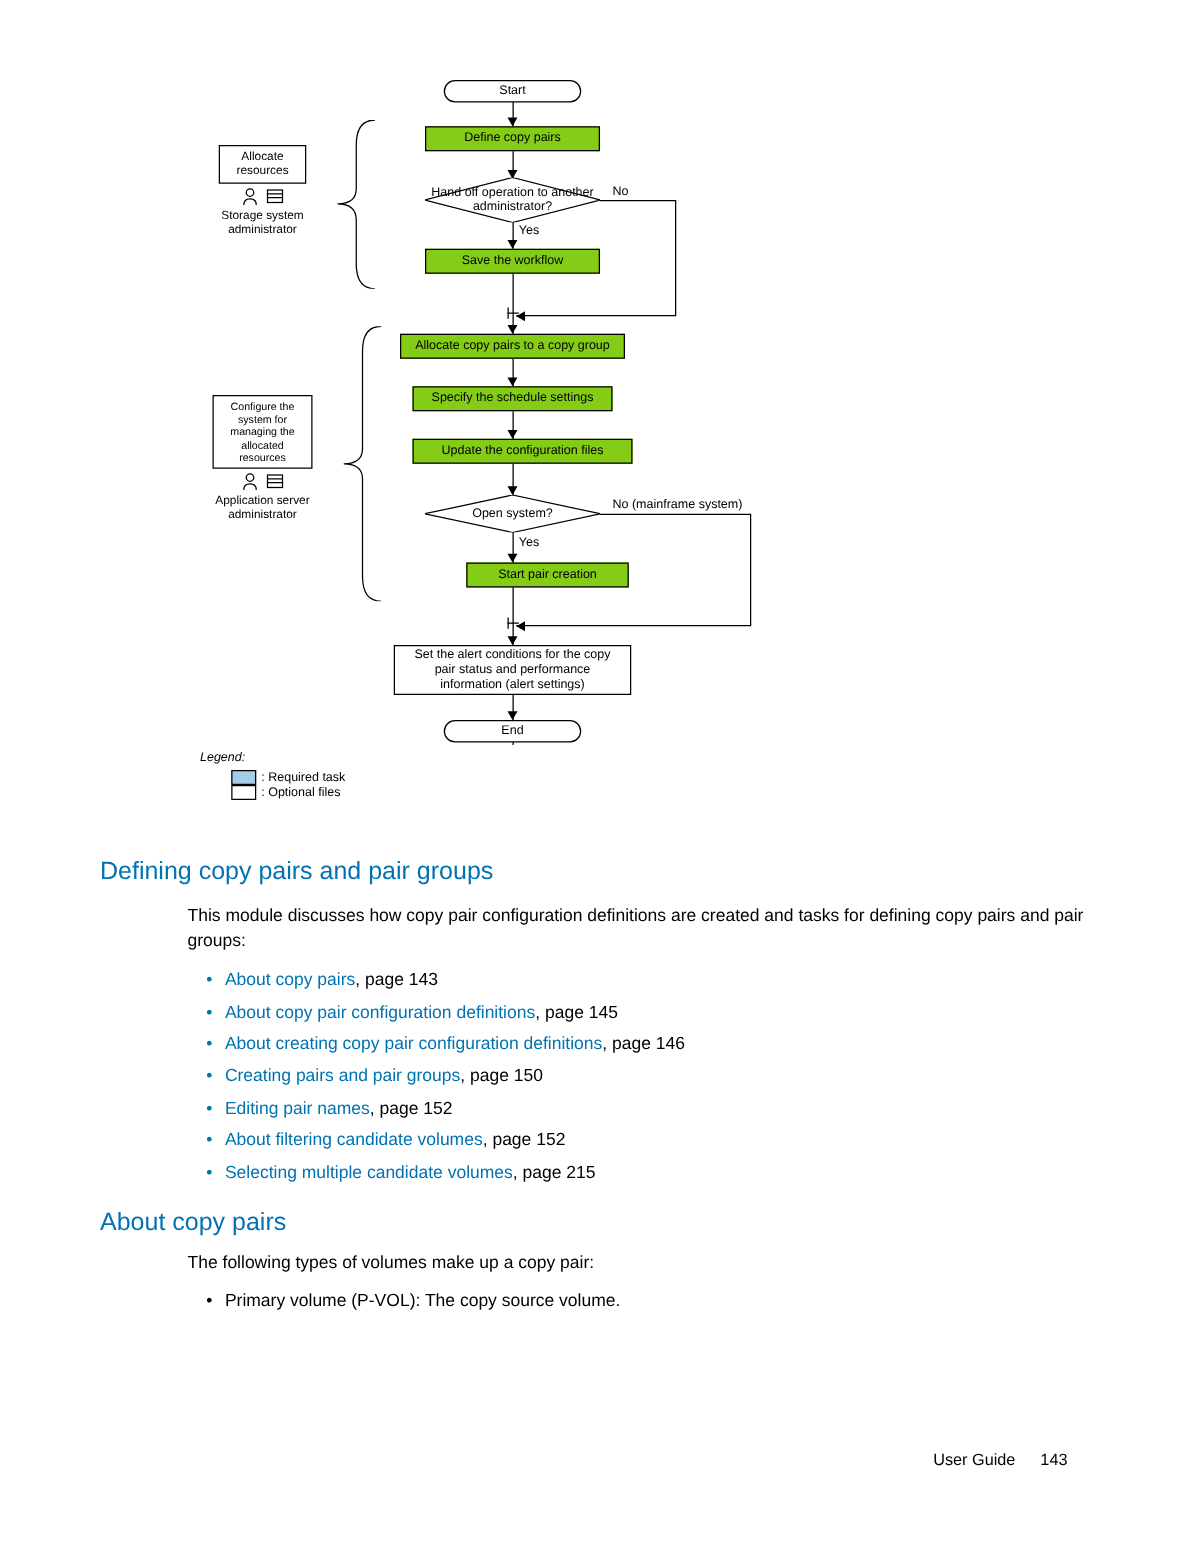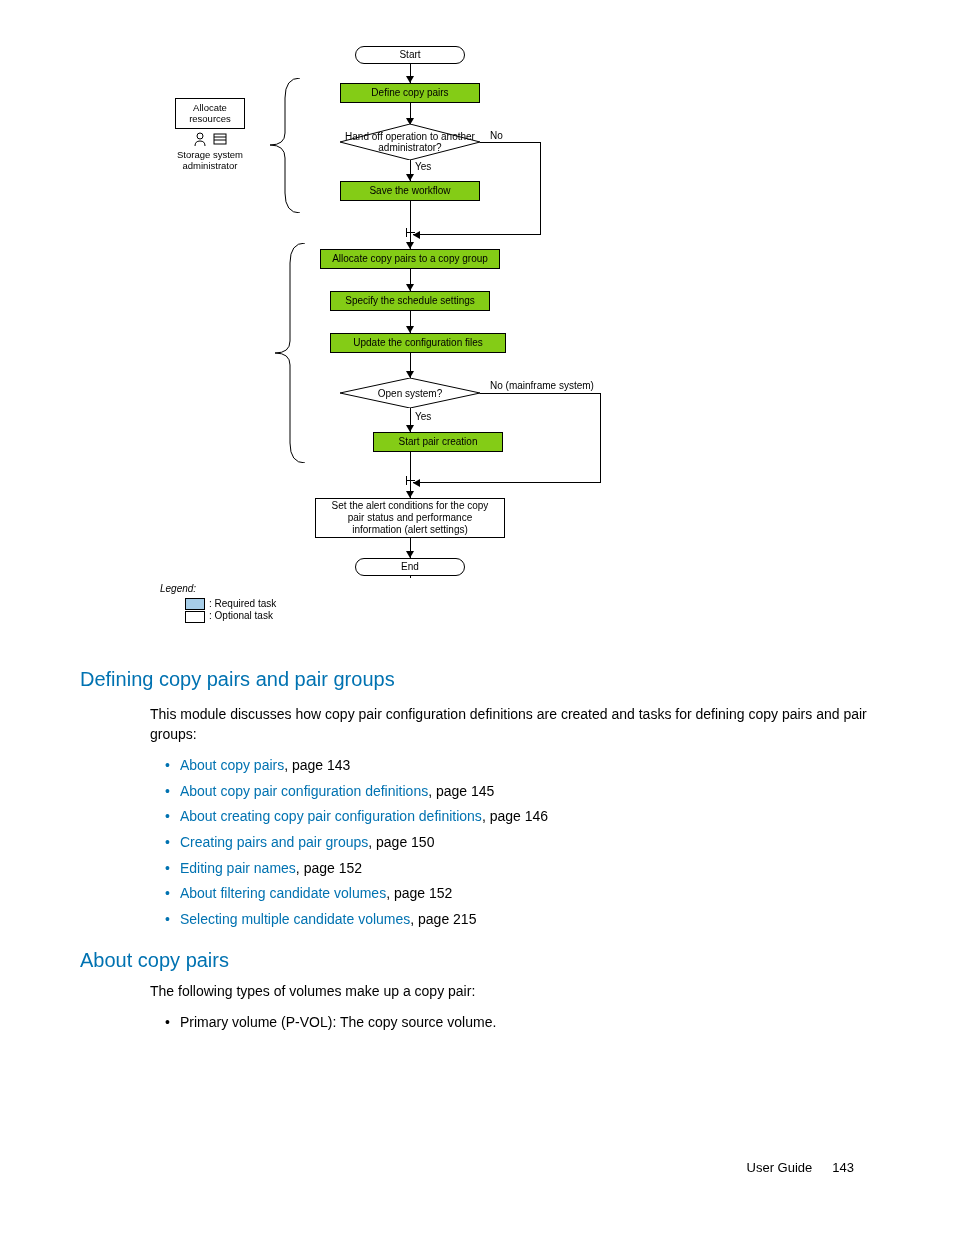--- a/index.html
+++ b/index.html
@@ -6,21 +6,21 @@
     margin: 0;
     padding: 0;
     font-family: Arial, Helvetica, sans-serif;
     background: #fff;
     width: 954px;
     height: 1235px;
     position: relative;
     box-sizing: border-box;
   }
   .page {
-    padding: 38px 80px 0 80px;
+    padding: 56px 80px 0 80px;
     box-sizing: border-box;
     position: relative;
     height: 100%;
   }
   .flowchart {
     position: relative;
     width: 520px;
     height: 600px;
     margin: 0 auto 20px 80px;
   }
@@ -269,29 +269,44 @@
             <line x1="2" y1="9" x2="14" y2="9" stroke="#000"></line>
           </svg>
       </div>
       <div>Storage system administrator</div>
     </div>
 
     <svg class="brace" style="left:95px; top:40px;" width="50" height="135" viewBox="0 0 50 135">
       <path d="M45 0 Q30 0 30 20 L30 55 Q30 67 15 67 Q30 67 30 80 L30 115 Q30 135 45 135" fill="none" stroke="#000" stroke-width="1"></path>
     </svg>
 
+    <div class="sidebox" style="left:10px; top:260px; width:80px;">
+      <div class="sidebox-border" style="font-size:8.5px;">Configure the system for managing the allocated resources</div>
+      <div class="icon-row">
+        <svg width="16" height="16" viewBox="0 0 16 16">
+            <circle cx="8" cy="5" r="3" fill="none" stroke="#000"></circle>
+            <path d="M3 15 Q3 10 8 10 Q13 10 13 15" fill="none" stroke="#000"></path>
+          </svg>
+        <svg width="16" height="16" viewBox="0 0 16 16">
+            <rect x="2" y="3" width="12" height="10" fill="none" stroke="#000"></rect>
+            <line x1="2" y1="6" x2="14" y2="6" stroke="#000"></line>
+            <line x1="2" y1="9" x2="14" y2="9" stroke="#000"></line>
+          </svg>
+      </div>
+      <div>Application server administrator</div>
+    </div>
 
     <svg class="brace" style="left:100px; top:205px;" width="50" height="220" viewBox="0 0 50 220">
       <path d="M45 0 Q30 0 30 20 L30 98 Q30 110 15 110 Q30 110 30 122 L30 200 Q30 220 45 220" fill="none" stroke="#000" stroke-width="1"></path>
     </svg>
 
     <div class="legend" style="left:0px; top:545px;">
       <div style="margin-bottom:4px;font-style:italic;">Legend:</div>
       <div style="margin-left:25px;"><span class="legend-sw" style="background:#a6cde8;"></span><span>: Required task</span></div>
-      <div style="margin-left:25px;"><span class="legend-sw" style="background:#fff;"></span><span>: Optional task</span></div>
+      <div style="margin-left:25px;"><span class="legend-sw" style="background:#fff;"></span><span>: Optional files</span></div>
     </div>
   </div>
 
   <h1>Defining copy pairs and pair groups</h1>
 
   <p class="body-text">This module discusses how copy pair configuration definitions are created and tasks for defining copy pairs and pair groups:</p>
 
   <ul class="links">
     <li><span class="link">About copy pairs</span><span>, page 143</span></li>
     <li><span class="link">About copy pair configuration definitions</span><span>, page 145</span></li>

